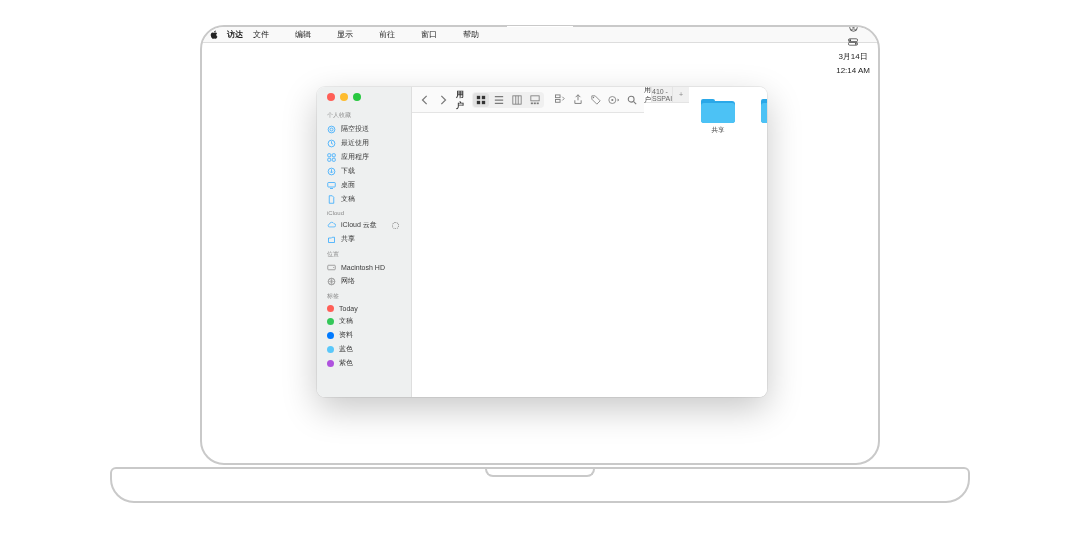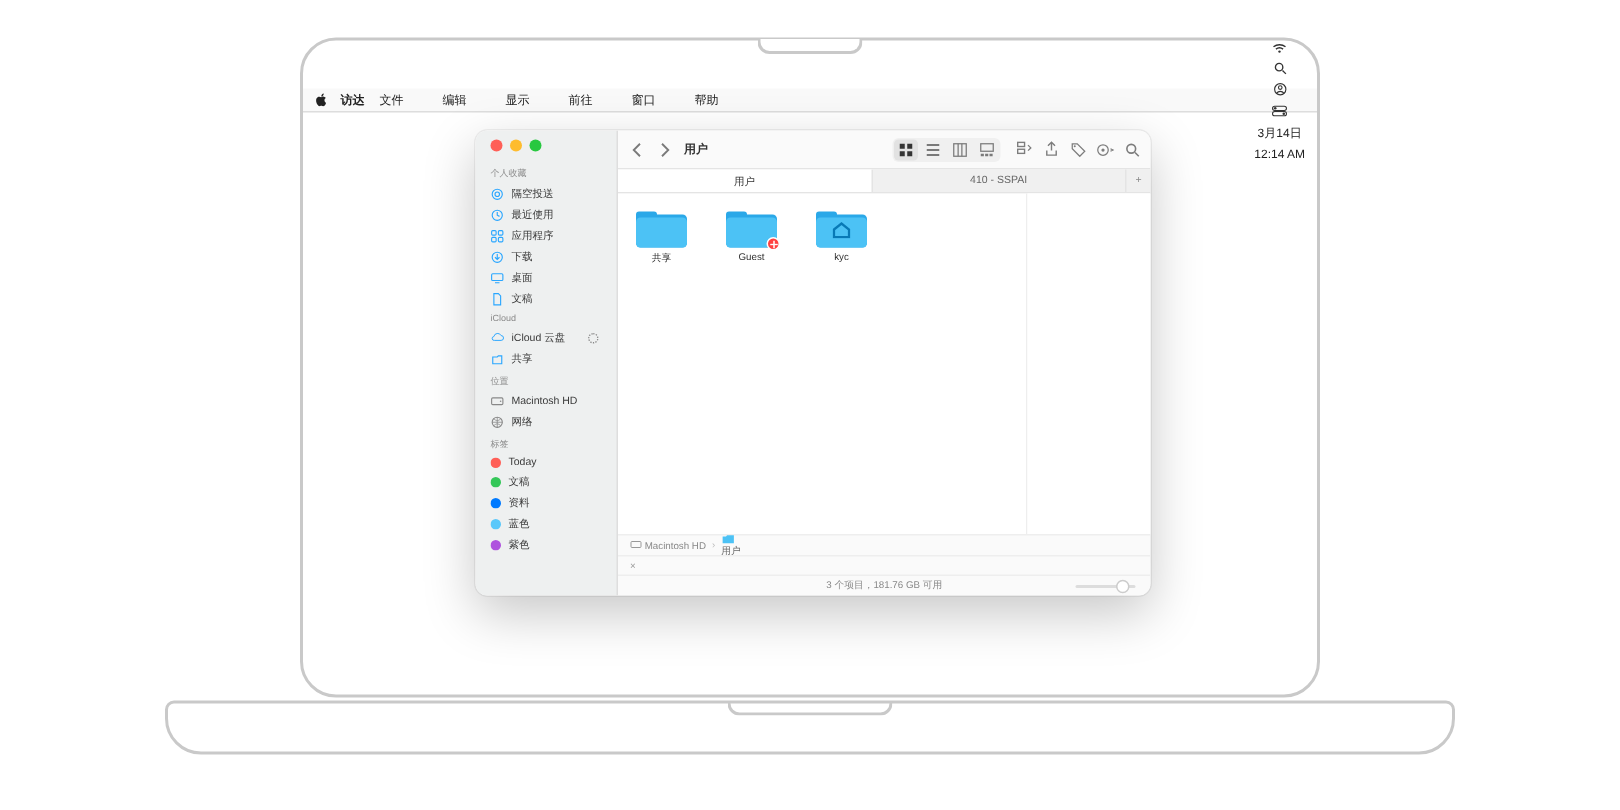--- a/index.html
+++ b/index.html
@@ -62,21 +62,20 @@
 
 .menubar {
   height: 16px;
   background: #f9f9f9;
   border-bottom: 1px solid #ddd;
   display: flex;
   align-items: center;
   padding: 0 8px;
   font-size: 8px;
   color: #222;
-  margin-top: 32px;
 }
 .menubar .apple { margin-right: 8px; }
 .menubar .menu-items { display: flex; gap: 26px; }
 .menubar .menu-items span { cursor: default; }
 .menubar .right {
   margin-left: auto;
   display: flex; gap: 4px; align-items: center; flex-direction: column;
 }
 .status-icon { width: 10px; height: 10px; display: inline-flex; align-items: center; justify-content: center; }
 
@@ -142,21 +141,21 @@
   margin-right: 2px;
 }
 .tag-dot {
   width: 7px; height: 7px; border-radius: 50%;
   border: 1px solid transparent;
 }
 
 .main {
   flex: 1;
   display: flex;
-  flex-direction: column;
+  flex-direction: row;
   min-width: 0;
 }
 .toolbar {
   display: flex;
   align-items: center;
   height: 26px;
   border-bottom: 1px solid #e4e4e4;
   background: #fafafa;
   padding: 0 6px;
   gap: 4px;

